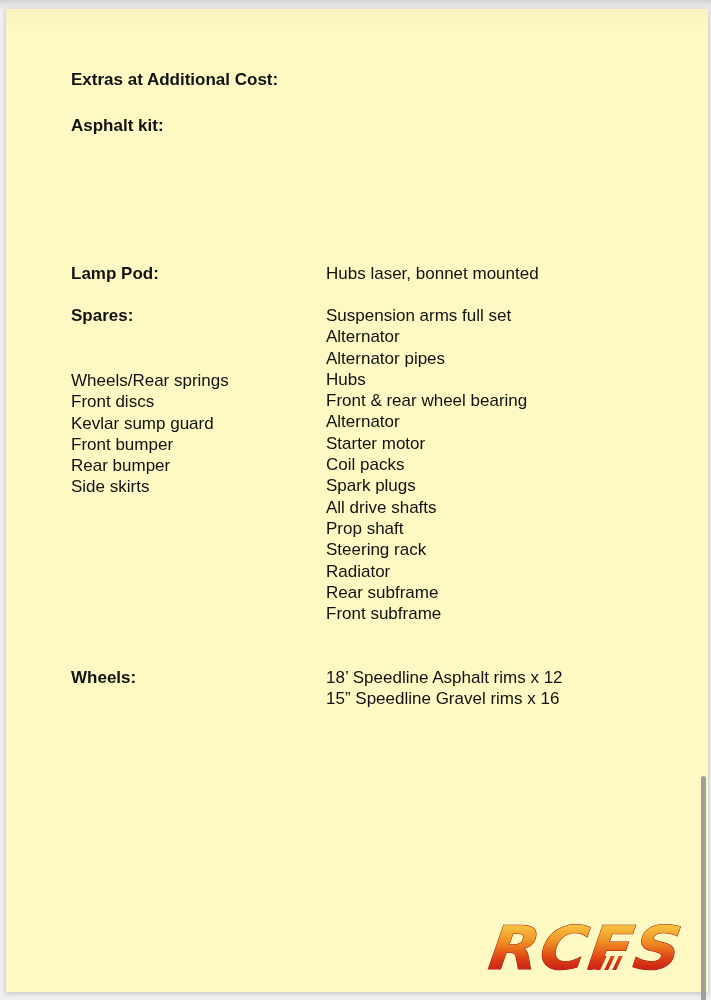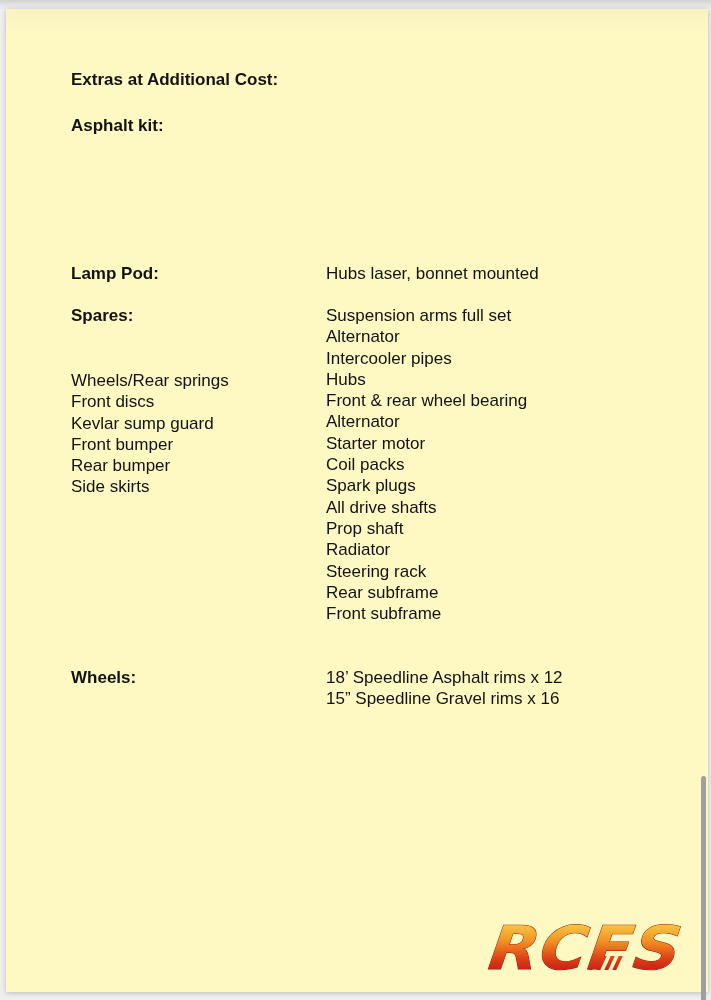--- a/index.html
+++ b/index.html
@@ -73,31 +73,31 @@
     <div class="items">
       <div class="item">Hubs laser, bonnet mounted</div>
     </div>
   </div>
 
   <div class="section doc-text" id="sec-spares">
     <div class="label">Spares:</div>
     <div class="items">
       <div class="item">Suspension arms full set</div>
       <div class="item">Alternator</div>
-      <div class="item">Intercooler pipes</div>
+      <div class="item">Alternator pipes</div>
       <div class="item">Hubs</div>
       <div class="item">Front &amp; rear wheel bearing</div>
       <div class="item">Alternator</div>
       <div class="item">Starter motor</div>
       <div class="item">Coil packs</div>
       <div class="item">Spark plugs</div>
       <div class="item">All drive shafts</div>
       <div class="item">Prop shaft</div>
+      <div class="item">Steering rack</div>
       <div class="item">Radiator</div>
-      <div class="item">Steering rack</div>
       <div class="item">Rear subframe</div>
       <div class="item">Front subframe</div>
     </div>
   </div>
 
   <div class="section doc-text" id="sec-wheels">
     <div class="label">Wheels:</div>
     <div class="items">
       <div class="item">18’ Speedline Asphalt rims x 12</div>
       <div class="item">15” Speedline Gravel rims x 16</div>

